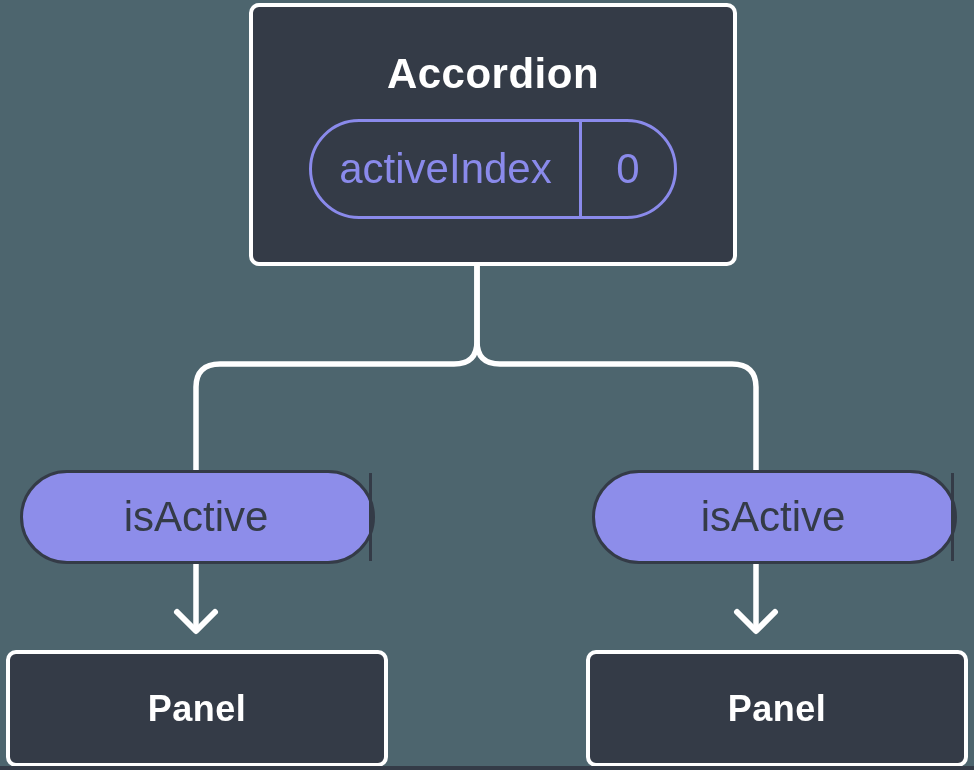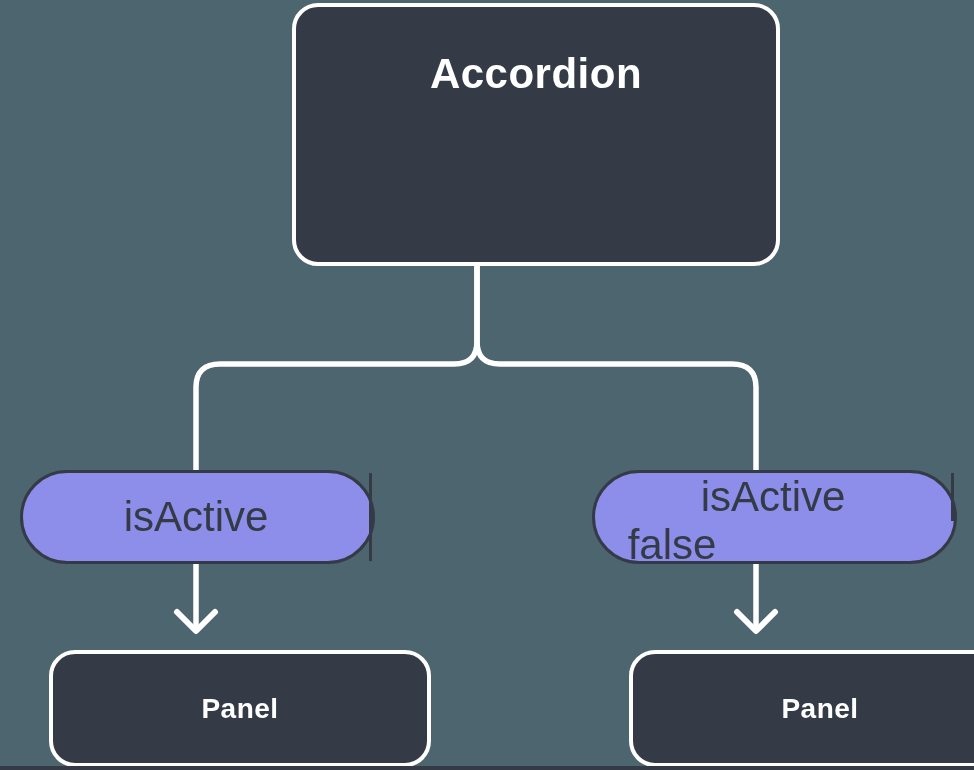--- a/index.html
+++ b/index.html
@@ -27,27 +27,26 @@
     stroke-linecap: round;
     stroke-linejoin: round;
   }
   .branch { stroke-width: 5.5; }
   .arrowhead { stroke-width: 6; }
 
   .node {
     position: absolute;
     background: #343B47;
     border: 4px solid #FFFFFF;
-    border-radius: 26px;
+    border-radius: 10px;
     box-sizing: border-box;
     z-index: 2;
     display: flex;
     flex-direction: column;
     align-items: center;
-    margin-left: 43px;
   }
   .root-node {
     left: 249px; top: 3px;
     width: 488px; height: 263px;
     padding-top: 42px;
   }
   .node-title {
     color: #FFFFFF;
     font-size: 42px;
     font-weight: 600;
@@ -87,21 +86,21 @@
   .solid-pill .pill-name { border-right: 3px solid #343B47; }
   .left-pill  { left: 20px;  top: 470px; width: 355px; height: 94px; }
   .left-pill  .pill-value { width: 140px; }
   .right-pill { left: 592px; top: 470px; width: 365px; height: 94px; }
   .right-pill .pill-value { width: 154px; }
 
   .panel-node {
     justify-content: center;
     padding-top: 0;
   }
-  .panel-node .node-title { font-size: 28px; }
+  .panel-node .node-title { font-size: 36px; }
   .panel-node {
     display: flex;
     align-items: center;
   }
   .left-panel  { left: 6px;   top: 650px; width: 382px; height: 117px; }
   .right-panel { left: 586px; top: 650px; width: 382px; height: 117px; }
 
   .bottom-strip {
     position: absolute;
     left: 0; bottom: 0;
@@ -117,29 +116,32 @@
 
   <svg class="connectors" viewBox="0 0 974 770" aria-hidden="true">
     <path class="branch" d="M 477 260 L 477 341 C 477 357 469 364 454 364 L 220 364 C 204 364 196 372 196 387 L 196 629"></path>
     <path class="branch" d="M 477 260 L 477 341 C 477 357 485 364 500 364 L 732 364 C 748 364 756 372 756 387 L 756 629"></path>
     <path class="arrowhead" d="M 177 612 L 196 631 L 215 612"></path>
     <path class="arrowhead" d="M 737 612 L 756 631 L 775 612"></path>
   </svg>
 
   <div class="node root-node">
     <div class="node-title">Accordion</div>
+    <div class="pill outline-pill">
+      <div class="pill-name">activeIndex</div>
+      <div class="pill-value">0</div>
+    </div>
   </div>
 
   <div class="pill solid-pill left-pill">
     <div class="pill-name">isActive</div>
   </div>
 
   <div class="pill solid-pill right-pill">
     <div class="pill-name">isActive</div>
-    <div class="pill-value">false</div>
   </div>
 
   <div class="node panel-node left-panel">
     <div class="node-title">Panel</div>
   </div>
 
   <div class="node panel-node right-panel">
     <div class="node-title">Panel</div>
   </div>
 

